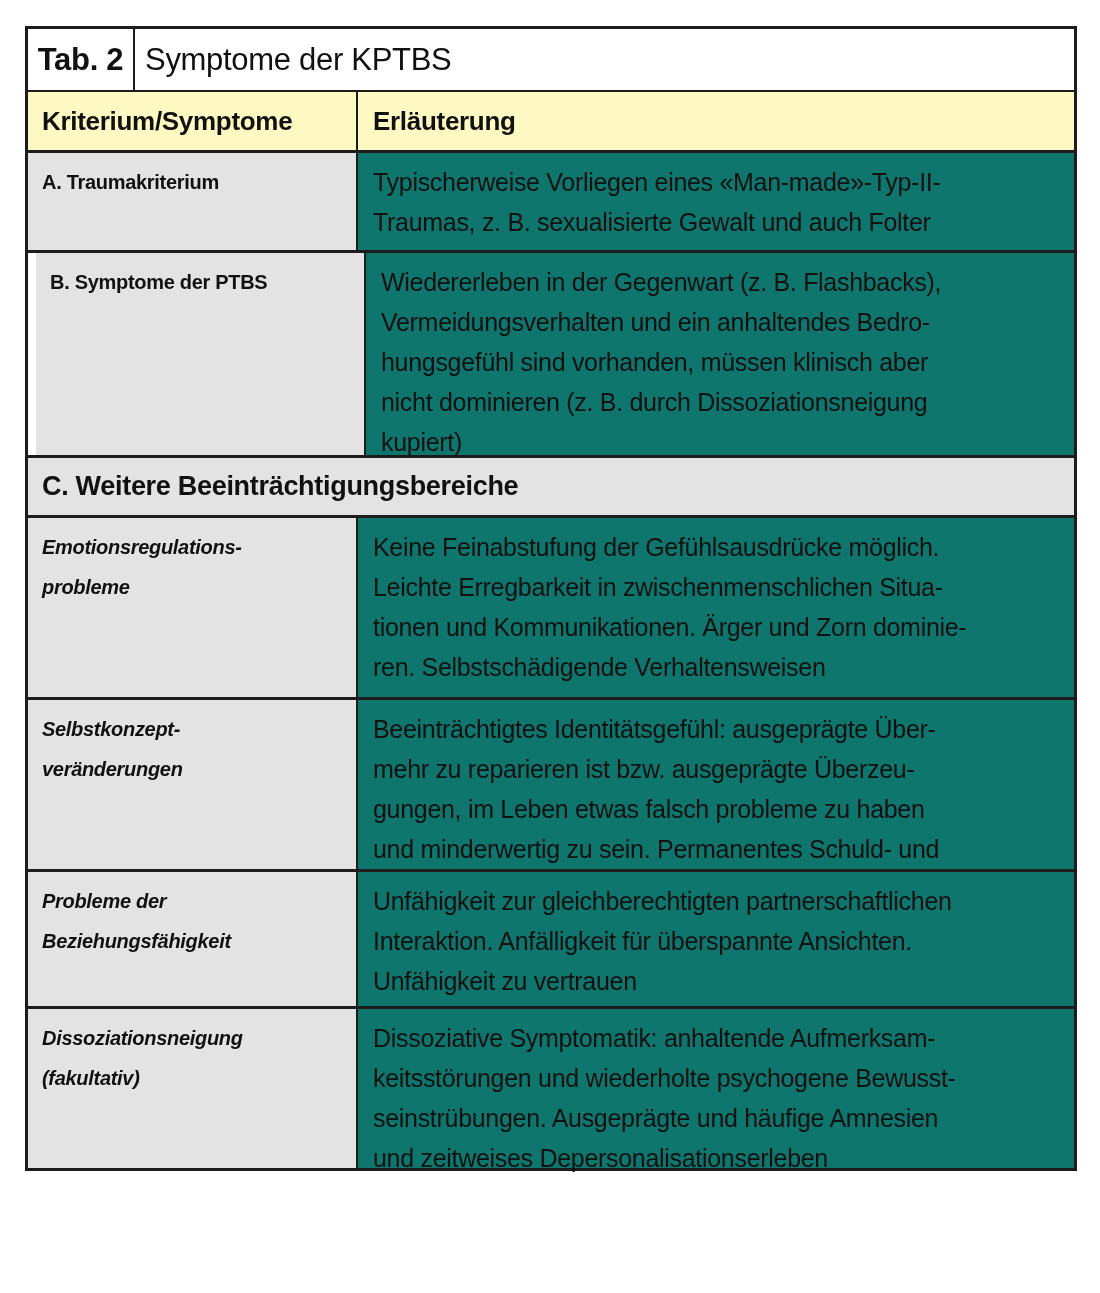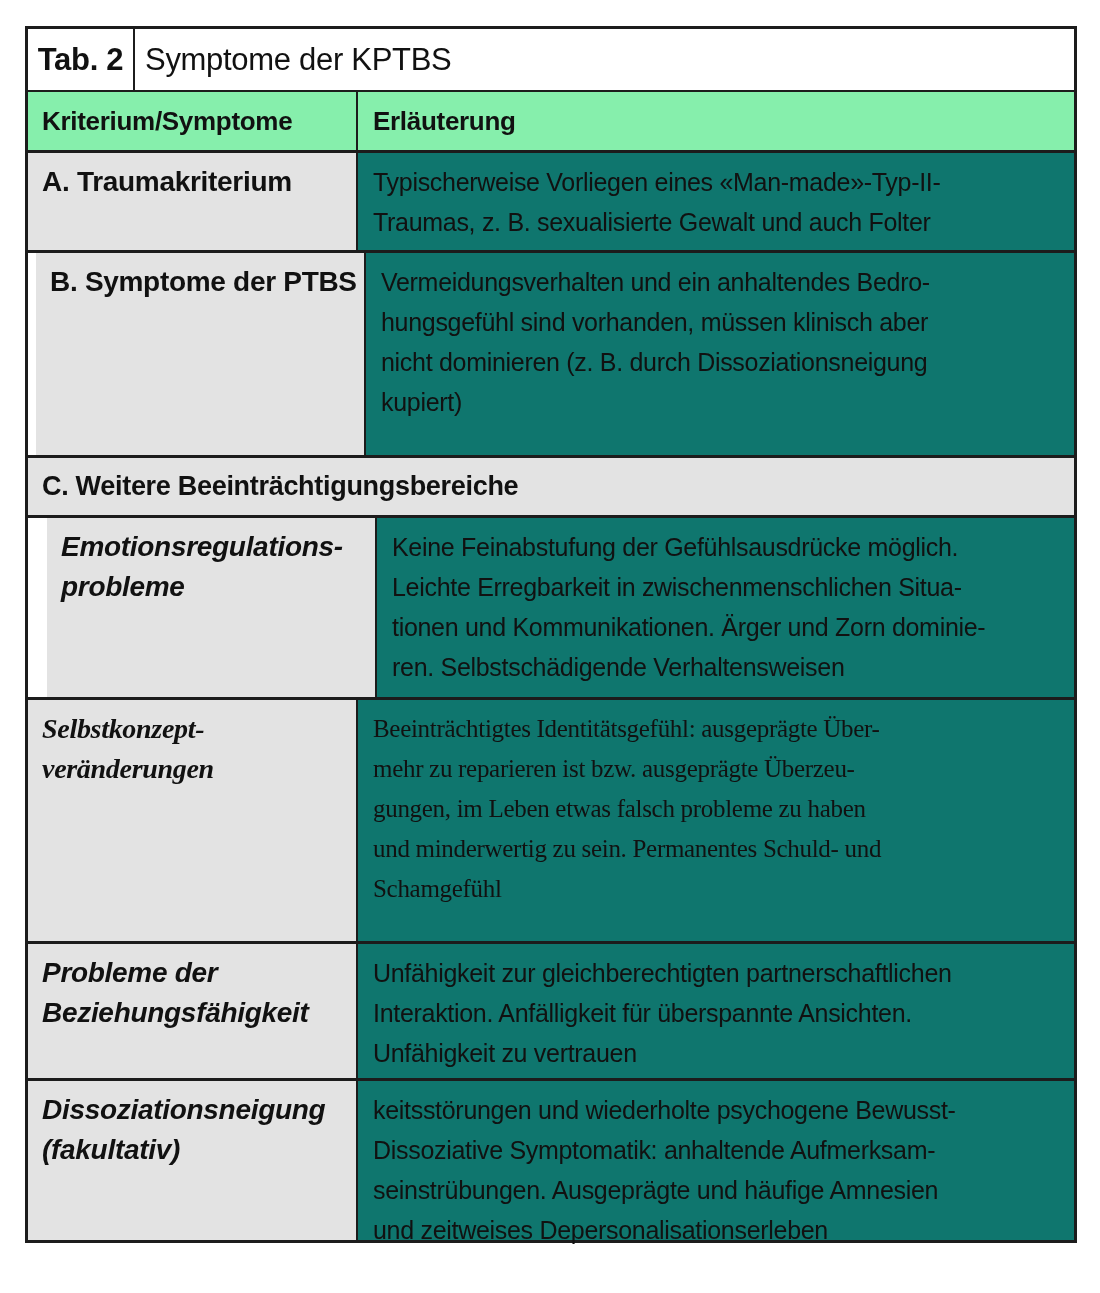--- a/index.html
+++ b/index.html
@@ -44,21 +44,21 @@
     flex: 1;
     display: flex; align-items: center;
     padding-left: 10px;
     font-size: 31px; font-weight: normal;
     letter-spacing: -0.3px;
   }
 
   
   .header-row {
     height: 60px;
-    background: #86efac;
+    background: #fef9c3;
     border-top: 2px solid #1c1c1c;
   }
   .header-row .cell {
     display: flex; align-items: center;
     font-weight: bold; font-size: 26px;
     letter-spacing: -0.3px;
   }
 
   
   .col-left {
@@ -73,21 +73,21 @@
     padding-right: 8px;
     box-sizing: border-box;
   }
 
   
   .data-row { border-top: 3px solid #1c1c1c; }
   .data-row .col-left  { background: #e3e3e3; }
   .data-row .col-right { background: #0f766e; }
   .label-cell {
     padding-top: 9px;
-    font-weight: bold; font-size: 28px;
+    font-weight: bold; font-size: 20px;
     line-height: 40px;
     letter-spacing: -0.3px;
   }
   .label-cell.italic { font-style: italic; }
   .text-cell {
     padding-top: 9px;
     font-size: 25px;
     line-height: 40px;
     letter-spacing: -0.3px;
   }
@@ -100,22 +100,22 @@
     display: flex; align-items: center;
     padding-left: 14px;
     font-weight: bold; font-size: 27px;
     letter-spacing: -0.3px;
     box-sizing: border-box;
   }
 
   
   .row-a   { height: 100px; }
   .row-b   { height: 205px; padding-left: 8px; }
-  .row-em  { height: 182px; padding-left: 19px; }
-  .row-sk  { height: 244px; font-family: Liberation Serif, serif; }
+  .row-em  { height: 182px; }
+  .row-sk  { height: 172px; }
   .row-pb  { height: 137px; }
   .row-dn  { height: 162px; }
 </style>
 </head>
 <body>
 
 <div class="page">
   <div class="ttable">
 
     <div class="row title-row">
@@ -136,20 +136,21 @@
         <div>Typischerweise Vorliegen eines «Man-made»-Typ-II-</div>
         <div>Traumas, z. B. sexualisierte Gewalt und auch Folter</div>
       </div>
     </div>
 
     <div class="row data-row row-b">
       <div class="col-left label-cell">
         <div>B. Symptome der PTBS</div>
       </div>
       <div class="col-right text-cell">
+        <div>Wiedererleben in der Gegenwart (z. B. Flashbacks),</div>
         <div>Vermeidungsverhalten und ein anhaltendes Bedro-</div>
         <div>hungsgefühl sind vorhanden, müssen klinisch aber</div>
         <div>nicht dominieren (z. B. durch Dissoziationsneigung</div>
         <div>kupiert)</div>
       </div>
     </div>
 
     <div class="section-row">C. Weitere Beeinträchtigungsbereiche</div>
 
     <div class="row data-row row-em">
@@ -190,21 +191,21 @@
         <div>Unfähigkeit zu vertrauen</div>
       </div>
     </div>
 
     <div class="row data-row row-dn">
       <div class="col-left label-cell italic">
         <div>Dissoziationsneigung</div>
         <div>(fakultativ)</div>
       </div>
       <div class="col-right text-cell">
+        <div>Dissoziative Symptomatik: anhaltende Aufmerksam-</div>
         <div>keitsstörungen und wiederholte psychogene Bewusst-</div>
-        <div>Dissoziative Symptomatik: anhaltende Aufmerksam-</div>
         <div>seinstrübungen. Ausgeprägte und häufige Amnesien</div>
         <div>und zeitweises Depersonalisationserleben</div>
       </div>
     </div>
 
   </div>
 </div>
 
 </body></html>

